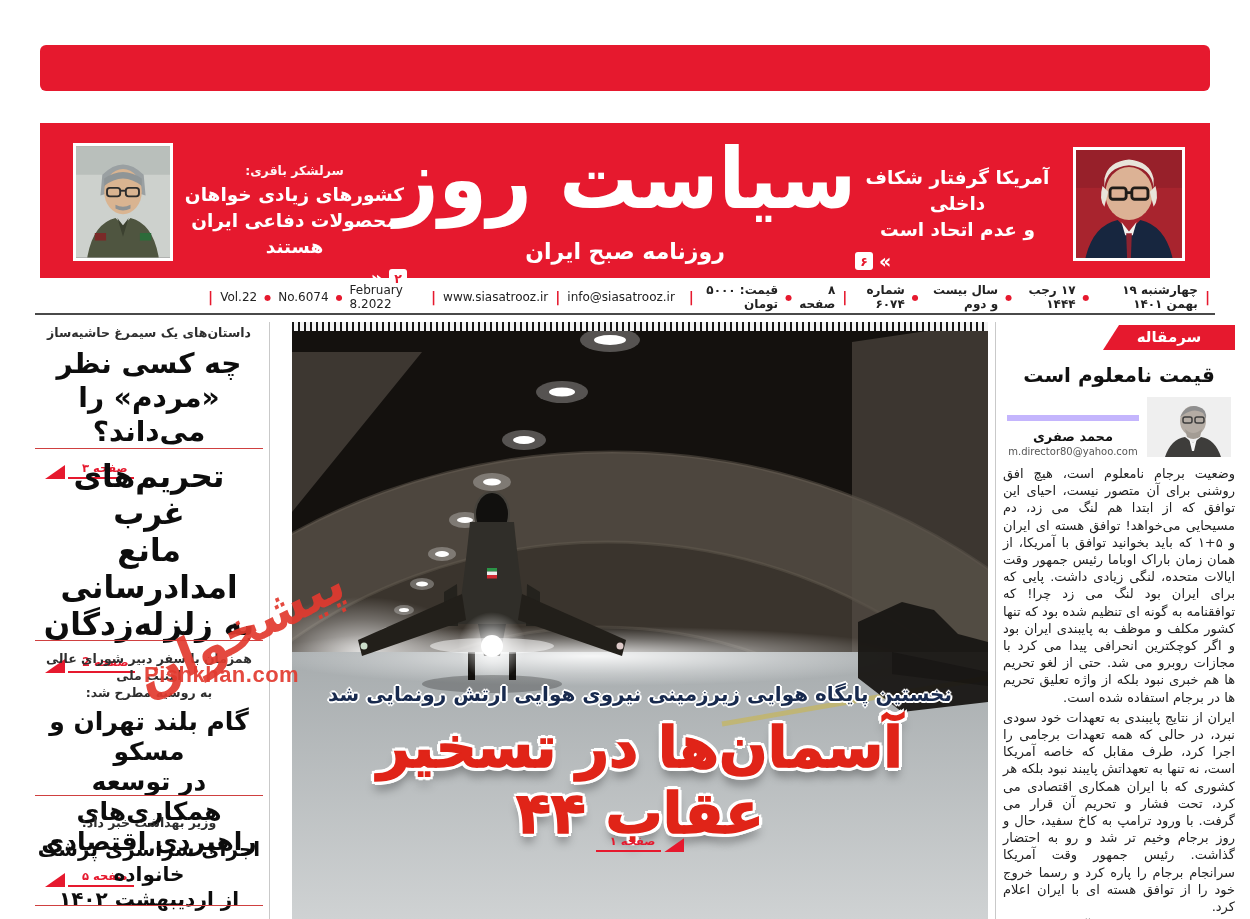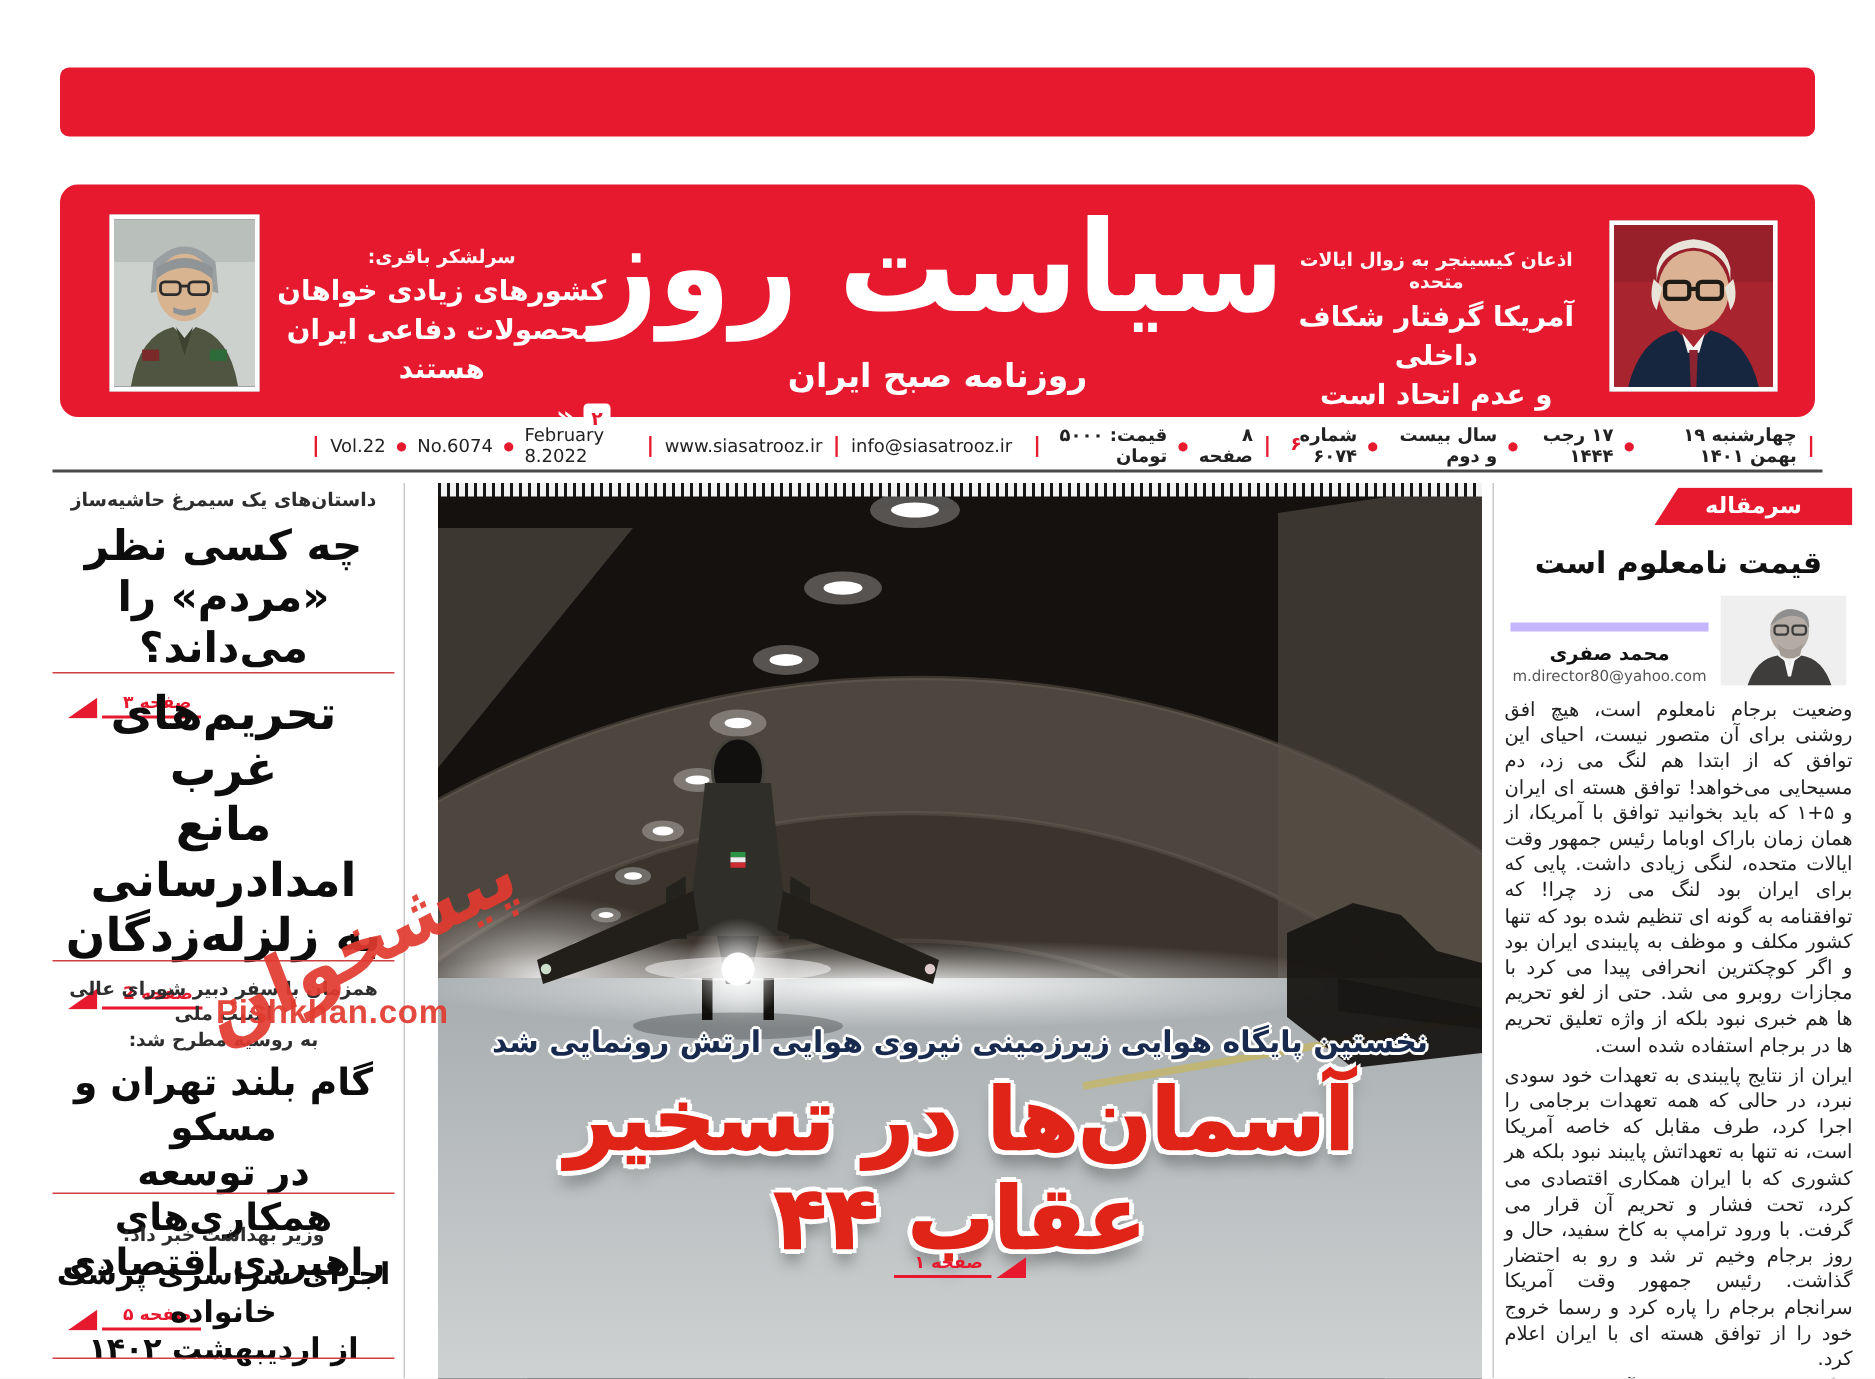--- a/index.html
+++ b/index.html
@@ -6,21 +6,21 @@
   :root { --red:#e6192e; --hred:#e02418; --ink:#1c1c1c; }
   body { background:#e9e9e9; font-family:"DejaVu Sans",sans-serif; }
   #page { position:relative; width:1250px; height:919px; margin:0 auto; background:#ffffff; overflow:hidden; }
   .rtl { direction:rtl; }
   .pre { white-space:pre-line; }
 
   
   .topbar { position:absolute; left:40px; top:45px; width:1170px; height:46px; background:var(--red); border-radius:6px; }
 
   
-  .masthead { position:absolute; left:40px; top:123px; width:1170px; height:155px; background:var(--red); border-radius:12px; color:#fff; }
+  .masthead { position:absolute; left:40px; top:123px; width:1170px; height:155px; background:var(--red); border-radius:0; color:#fff; }
   .m-photo { position:absolute; border:3px solid #fff; background:#999; overflow:hidden; }
   .m-photo svg { display:block; width:100%; height:100%; }
   .photo-bagheri { left:33px; top:20px; width:100px; height:118px; }
   .photo-kissinger { left:1033px; top:24px; width:112px; height:114px; }
   .m-promo { position:absolute; text-align:center; }
   .m-promo .kick { font-size:12.5px; font-weight:600; opacity:.96; margin-bottom:4px; }
   .m-promo .hl { font-size:18.5px; font-weight:bold; line-height:26px; }
   .promo-left { left:142px; top:40px; width:225px; }
   .promo-right { left:815px; top:42px; width:205px; }
   .pagebox-row { display:flex; align-items:center; gap:6px; margin-top:9px; }
@@ -122,21 +122,20 @@
         <span class="chev">«</span>
       </div>
     </div>
 
     <div class="m-title">
       <div class="t">سیاست روز</div>
       <div class="s">روزنامه صبح ایران</div>
     </div>
 
     <div class="m-promo promo-right">
-      <div class="kick">اذعان کیسینجر به زوال ایالات متحده</div>
       <div class="hl pre">آمریکا گرفتار شکاف داخلی
 و عدم اتحاد است</div>
       <div class="pagebox-row">
         <span class="chev">»</span>
         <span class="pagebox">۶</span>
       </div>
     </div>
 
     <div class="m-photo photo-kissinger">
       <svg viewBox="0 0 112 114" xmlns="http://www.w3.org/2000/svg">

